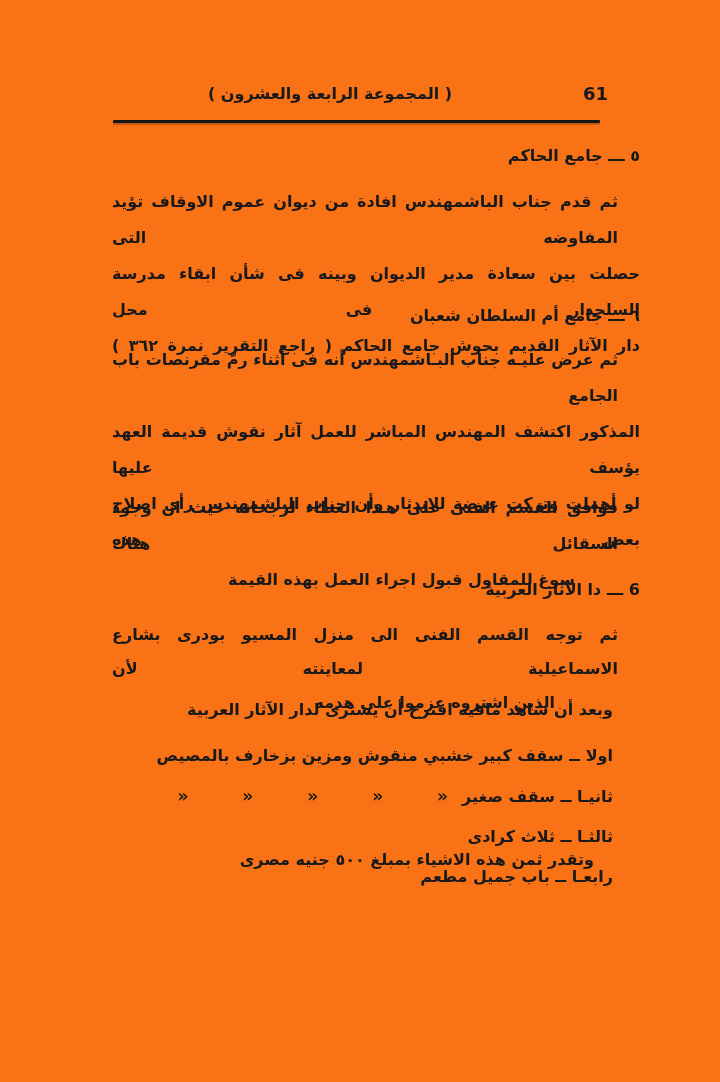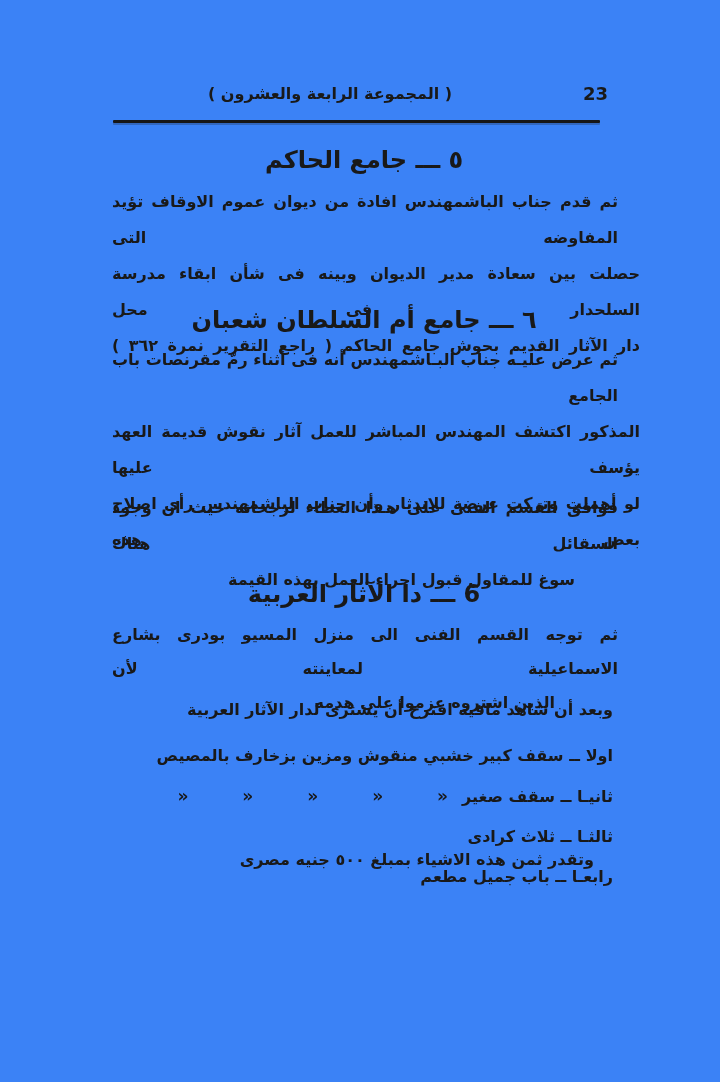--- a/index.html
+++ b/index.html
@@ -1,20 +1,20 @@
 <!DOCTYPE html>
 <html lang="ar" dir="rtl"><head>
 <meta charset="utf-8">
 <style>
   html,body { margin:0; padding:0; background:#e8e8e6; }
   .page {
     position:relative;
     width:720px; height:1082px;
     margin:0 auto;
-    background:#3b82f6;
+    background:#f97316;
     color:#191919;
     font-family:"DejaVu Sans", sans-serif;
     direction:rtl;
     overflow:hidden;
   }
   .hdr-title {
     position:absolute; top:84px; left:150px; width:360px;
     text-align:center; font-size:16px; font-weight:bold;
     letter-spacing:0.5px;
   }
@@ -22,21 +22,21 @@
     position:absolute; top:83px; left:583px;
     font-size:18px; font-weight:bold;
   }
   .rule {
     position:absolute; top:120px; left:113px; width:487px; height:3px;
     background:#161616; border-radius:1px;
     box-shadow:0 2px 0 rgba(22,22,22,0.25);
   }
   .heading {
     position:absolute; left:88px; width:552px;
-    text-align:center; font-size:24px; font-weight:bold;
+    font-size:16px; font-weight:bold;
   }
   .h5 { top:146px; }
   .h6 { top:306px; }
   .h7 { top:580px; }
   .block {
     position:absolute; left:88px; width:552px;
     font-size:16px; font-weight:bold;
   }
   .p1 { top:184px; line-height:36px; }
   .p2 { top:342px; line-height:36px; }
@@ -64,21 +64,21 @@
     font-size:17px;
   }
   .closing-line { text-align:right; padding-right:46px; }
 </style>
 </head>
 <body>
 
 <div class="page">
 
   <div class="hdr-title">( المجموعة الرابعة والعشرون )</div>
-  <div class="pgnum">23</div>
+  <div class="pgnum">61</div>
   <div class="rule"></div>
 
   <div class="heading h5">٥ ـــ جامع الحاكم</div>
   <div class="block p1">
     <div class="line indent">ثم قدم جناب الباشمهندس افادة من ديوان عموم الاوقاف تؤيد المفاوضه التى</div>
     <div class="line">حصلت بين سعادة مدير الديوان وبينه فى شأن ابقاء مدرسة السلحدار فى محل</div>
     <div class="line">دار الآثار القديم بحوش جامع الحاكم ( راجع التقرير نمرة ٣٦٢ )</div>
   </div>
 
   <div class="heading h6">٦ ـــ جامع أم السلطان شعبان</div>

